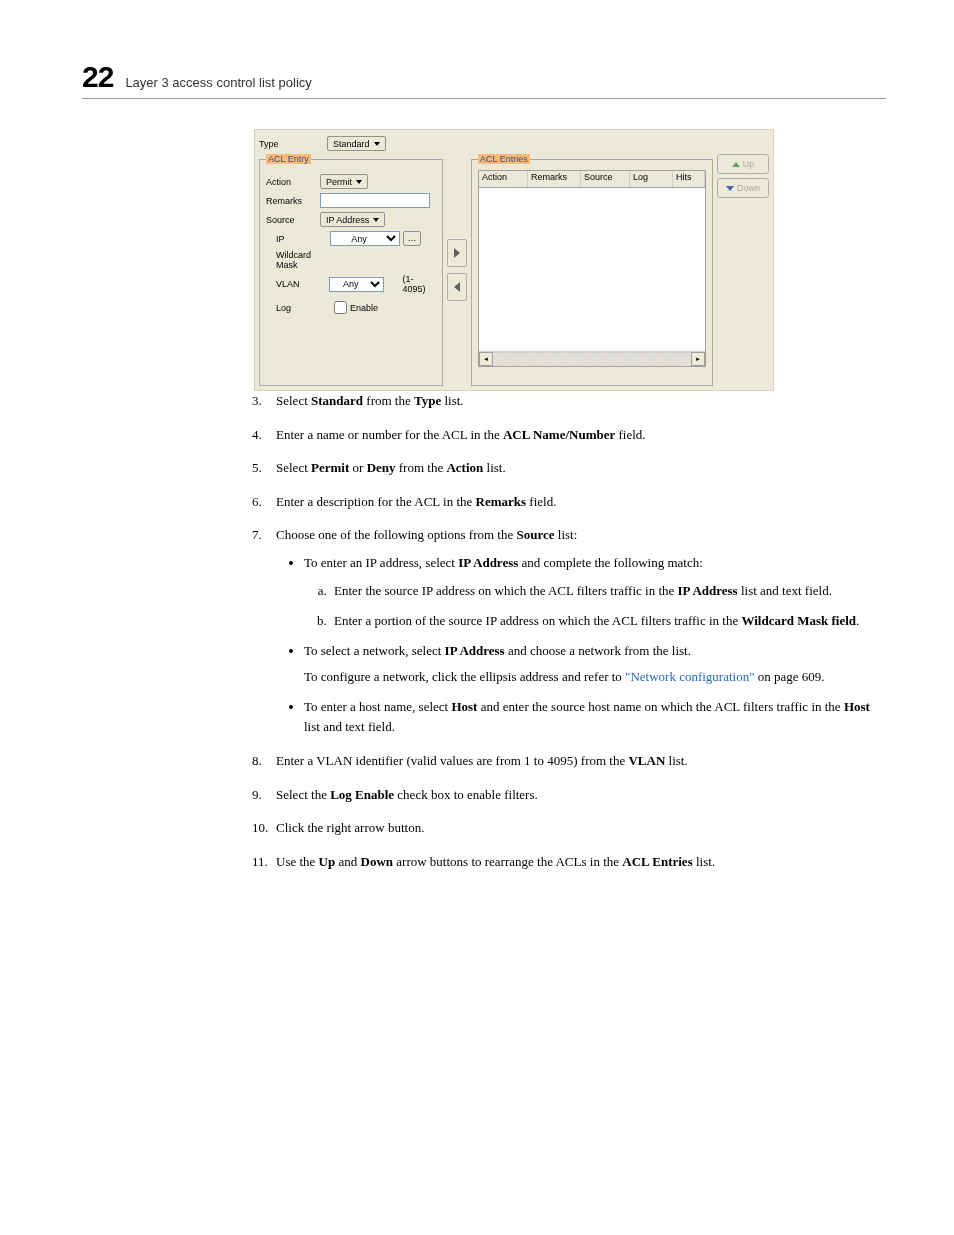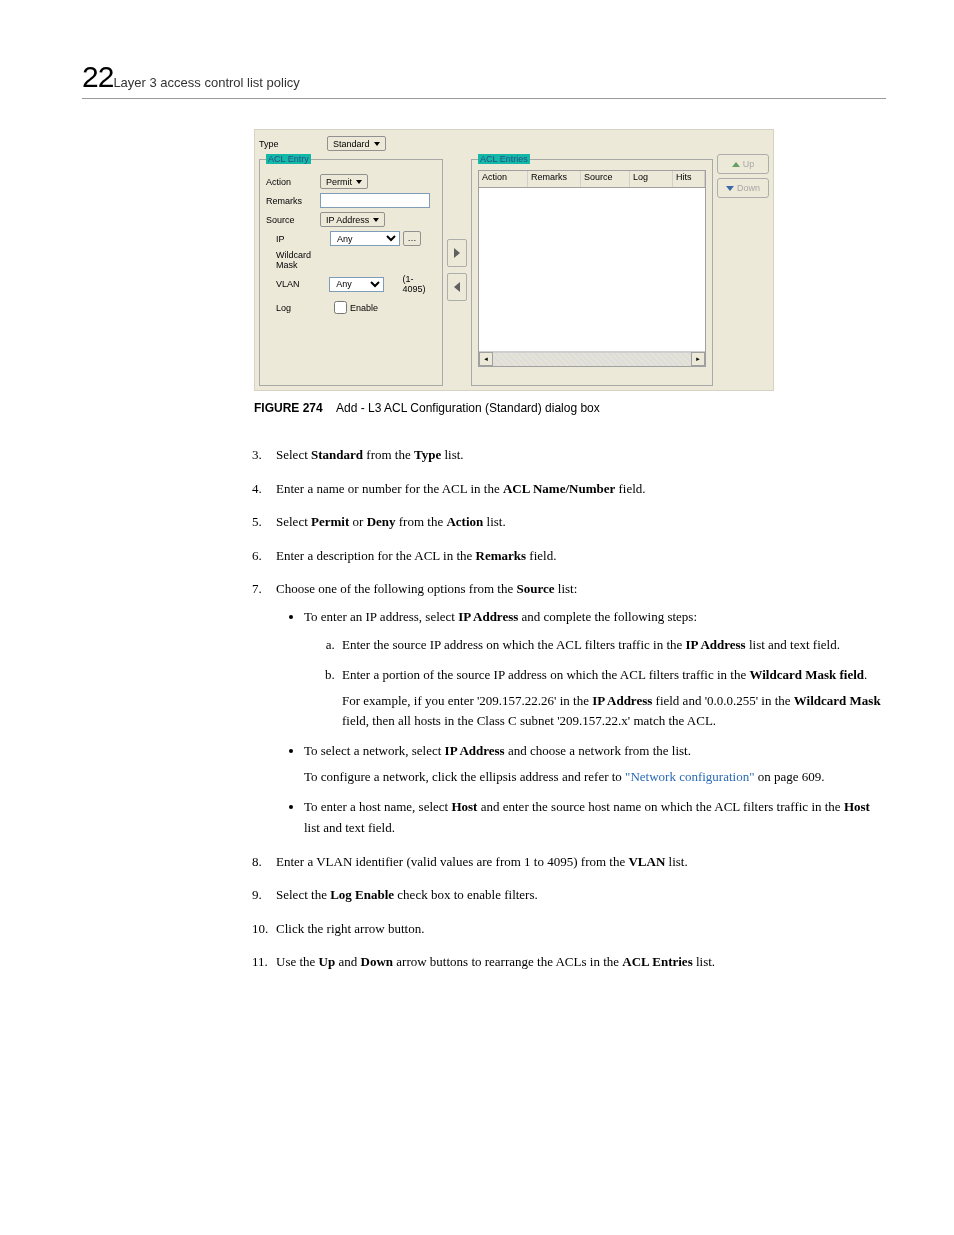--- a/index.html
+++ b/index.html
@@ -16,22 +16,23 @@
   }
   .header {
     display: flex;
     align-items: baseline;
     border-bottom: 1px solid #999;
     padding-bottom: 4px;
     margin-bottom: 30px;
   }
   .chapnum {
     font-size: 30px;
-    font-weight: normal;
+    font-weight: bold;
     letter-spacing: -1px;
+    margin-right: 12px;
   }
   .chaptitle {
     font-size: 13px;
     color: #333;
   }
 
   
   .shot {
     margin-left: 172px;
     width: 510px;
@@ -51,35 +52,36 @@
     width: 68px;
   }
   .shot select, .shot input[type=text] {
     font-size: 9px;
     font-family: Tahoma, Arial, sans-serif;
     border: 1px solid #7f9db9;
     background: #fff;
     height: 15px;
     box-sizing: border-box;
     padding: 0 2px;
+    text-align: center;
   }
   .shot .panels {
     display: flex;
   }
   .shot fieldset {
     border: 1px solid #a9a9a9;
     background: #ece9d8;
     padding: 6px;
     margin: 0;
   }
   .shot legend {
     color: #2a4e8a;
     font-size: 9px;
     padding: 0 2px;
-    background: #14b8a6;
+    background: #fdba74;
   }
   .shot .left-fs {
     width: 176px;
     height: 218px;
   }
   .shot .right-fs {
     width: 236px;
     height: 218px;
   }
   .shot .frow {
@@ -217,21 +219,20 @@
   }
   ol.alpha {
     list-style: lower-alpha;
     margin: 8px 0 0 26px;
     padding: 0;
   }
   ol.alpha > li {
     margin-bottom: 10px;
     padding-left: 4px;
     line-height: 1.55;
-    margin-left: 8px;
   }
   b { font-weight: bold; }
   .link { color: #2a6ab5; }
   .subp { margin-top: 6px; }
 </style>
 </head>
 <body>
 
 <div class="page">
   <div class="header">
@@ -322,37 +323,32 @@
             <span>Up</span>
           </div>
         <div class="updown">
             <span class="tri-dn"></span>
             <span>Down</span>
           </div>
       </div>
     </div>
   </div>
 
-  <div class="caption">
-    <span>FIGURE 274</span>
-    <span class="ctxt">Add - L3 ACL Configuration (Standard) dialog box</span>
-  </div>
 
   <ol class="steps">
     <li><span>Select </span><b>Standard</b><span> from the </span><b>Type</b><span> list.</span></li>
     <li><span>Enter a name or number for the ACL in the </span><b>ACL Name/Number</b><span> field.</span></li>
     <li><span>Select </span><b>Permit</b><span> or </span><b>Deny</b><span> from the </span><b>Action</b><span> list.</span></li>
     <li><span>Enter a description for the ACL in the </span><b>Remarks</b><span> field.</span></li>
     <li><span>Choose one of the following options from the </span><b>Source</b><span> list:</span>
       <ul class="bullets">
-        <li><span>To enter an IP address, select </span><b>IP Address</b><span> and complete the following steps:</span>
+        <li><span>To enter an IP address, select </span><b>IP Address</b><span> and complete the following match:</span>
           <ol class="alpha">
             <li><span>Enter the source IP address on which the ACL filters traffic in the </span><b>IP Address</b><span> list and text field.</span></li>
             <li><span>Enter a portion of the source IP address on which the ACL filters traffic in the </span><b>Wildcard Mask field</b><span>.</span>
-              <div class="subp"><span>For example, if you enter '209.157.22.26' in the </span><b>IP Address</b><span> field and '0.0.0.255' in the </span><b>Wildcard Mask</b><span> field, then all hosts in the Class C subnet '209.157.22.x' match the ACL.</span></div>
             </li>
           </ol>
         </li>
         <li><span>To select a network, select </span><b>IP Address</b><span> and choose a network from the list.</span>
           <div class="subp"><span>To configure a network, click the ellipsis address and refer to </span><span class="link">"Network configuration"</span><span> on page 609.</span></div>
         </li>
         <li><span>To enter a host name, select </span><b>Host</b><span> and enter the source host name on which the ACL filters traffic in the </span><b>Host</b><span> list and text field.</span></li>
       </ul>
     </li>
     <li><span>Enter a VLAN identifier (valid values are from 1 to 4095) from the </span><b>VLAN</b><span> list.</span></li>

